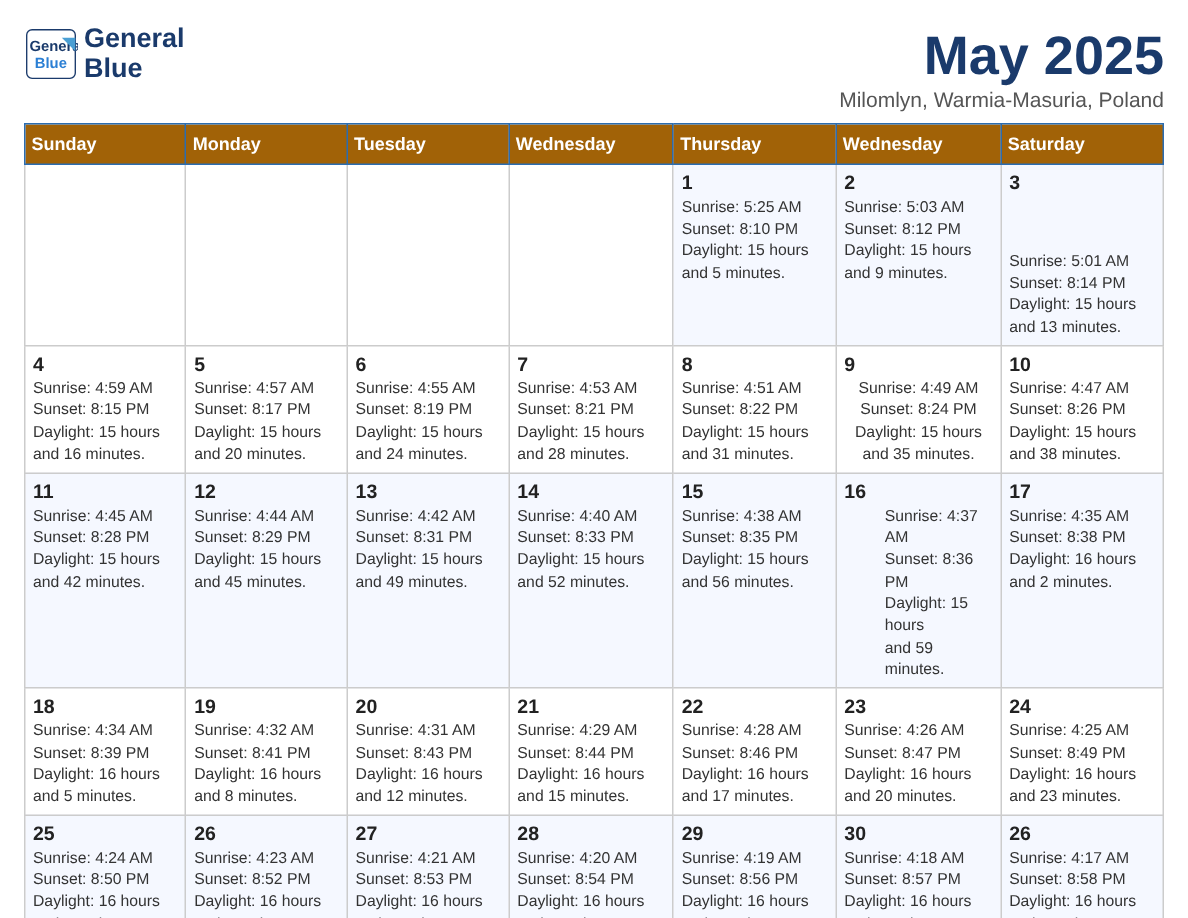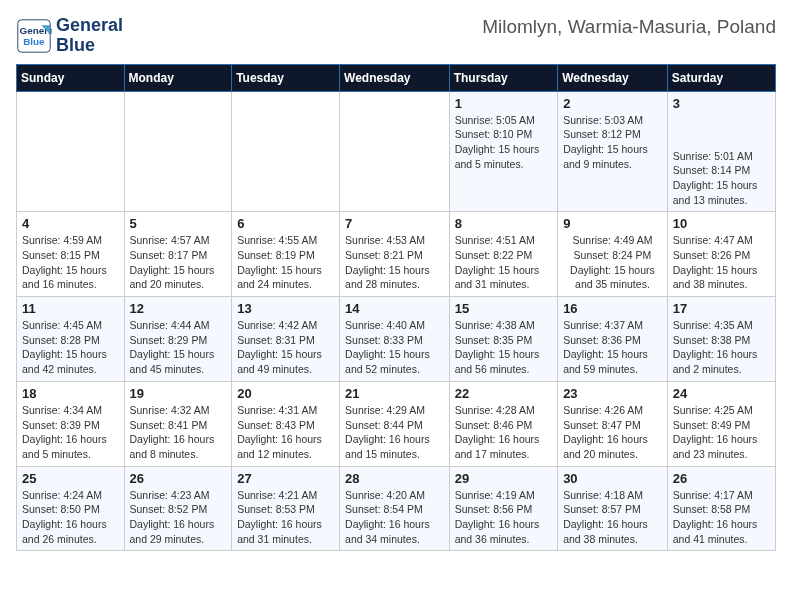--- a/index.html
+++ b/index.html
@@ -36,30 +36,30 @@
     }
     .title-area {
       text-align: right;
     }
     .main-title {
       font-size: 36px;
       font-weight: bold;
       color: #1a3a6b;
     }
     .subtitle {
-      font-size: 19px;
+      font-size: 14px;
       color: #555;
     }
     table {
       width: 100%;
       border-collapse: collapse;
       font-size: 11px;
     }
     thead tr th {
-      background-color: #0f172a;
+      background-color: #a16207;
       color: #fff;
       padding: 6px 4px;
       text-align: left;
       font-size: 12px;
       font-weight: bold;
       border: 1px solid #2b6cb0;
     }
     tbody tr td {
       vertical-align: top;
       padding: 4px 5px;
@@ -98,20 +98,21 @@
       <polygon points="28,8 38,8 38,18" fill="#4a9fd4"></polygon>
     </svg>
     <div>
       <div class="logo-text">
         <span>General</span><br>
         <span>Blue</span>
       </div>
     </div>
   </div>
   <div class="title-area">
+    <div class="main-title">May 2025</div>
     <div class="subtitle">Milomlyn, Warmia-Masuria, Poland</div>
   </div>
 </div>
 
 <table>
   <thead>
     <tr id="header-row">
     <th>Sunday</th>
         <th>Monday</th>
         <th>Tuesday</th>
@@ -122,21 +123,21 @@
       </tr>
   </thead>
   <tbody id="calendar-body">
   <tr>
         <td class="empty-cell"></td>
         <td class="empty-cell"></td>
         <td class="empty-cell"></td>
         <td class="empty-cell"></td>
         <td>
           <div class="day-number">1</div>
-          <div class="day-info" style="white-space: pre-line;">Sunrise: 5:05 AM
+          <div class="day-info" style="white-space: pre-line;">Sunrise: 5:25 AM
 Sunset: 8:10 PM
 Daylight: 15 hours
 and 5 minutes.</div>
         </td>
         <td>
           <div class="day-number">2</div>
           <div class="day-info" style="white-space: pre-line;">Sunrise: 5:03 AM
 Sunset: 8:12 PM
 Daylight: 15 hours
 and 9 minutes.</div>
@@ -231,21 +232,21 @@
         </td>
         <td>
           <div class="day-number">15</div>
           <div class="day-info" style="white-space: pre-line;">Sunrise: 4:38 AM
 Sunset: 8:35 PM
 Daylight: 15 hours
 and 56 minutes.</div>
         </td>
         <td>
           <div class="day-number">16</div>
-          <div class="day-info" style="white-space: pre-line;">Sunrise: 4:37 AM
+          <div class="day-info" style="white-space: pre-line; margin-left: 27px;">Sunrise: 4:37 AM
 Sunset: 8:36 PM
 Daylight: 15 hours
 and 59 minutes.</div>
         </td>
         <td>
           <div class="day-number">17</div>
           <div class="day-info" style="white-space: pre-line;">Sunrise: 4:35 AM
 Sunset: 8:38 PM
 Daylight: 16 hours
 and 2 minutes.</div>

